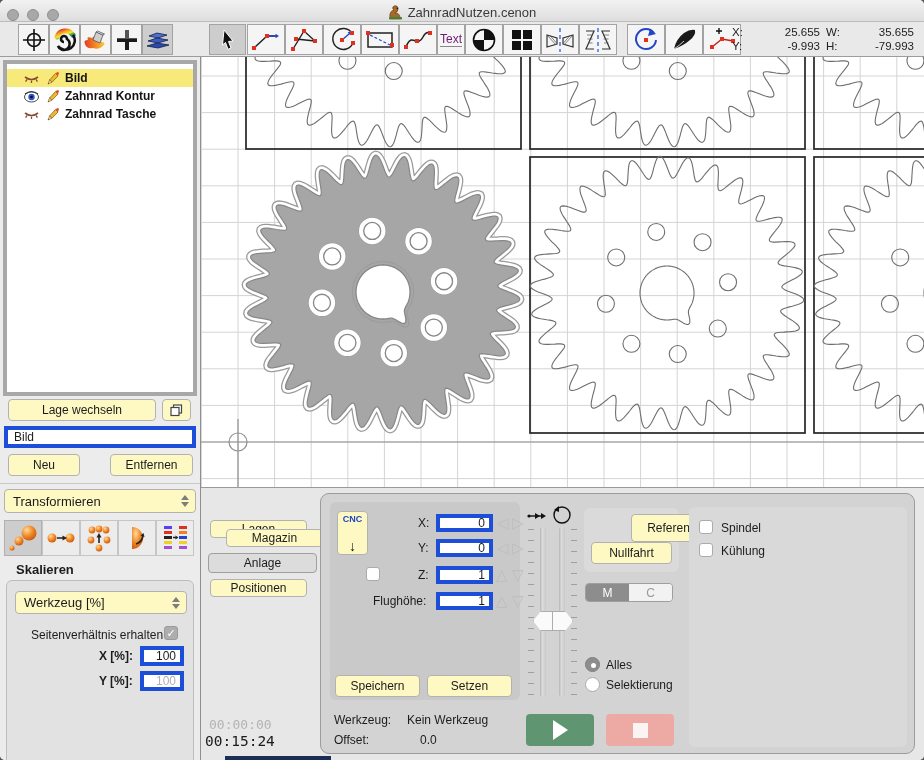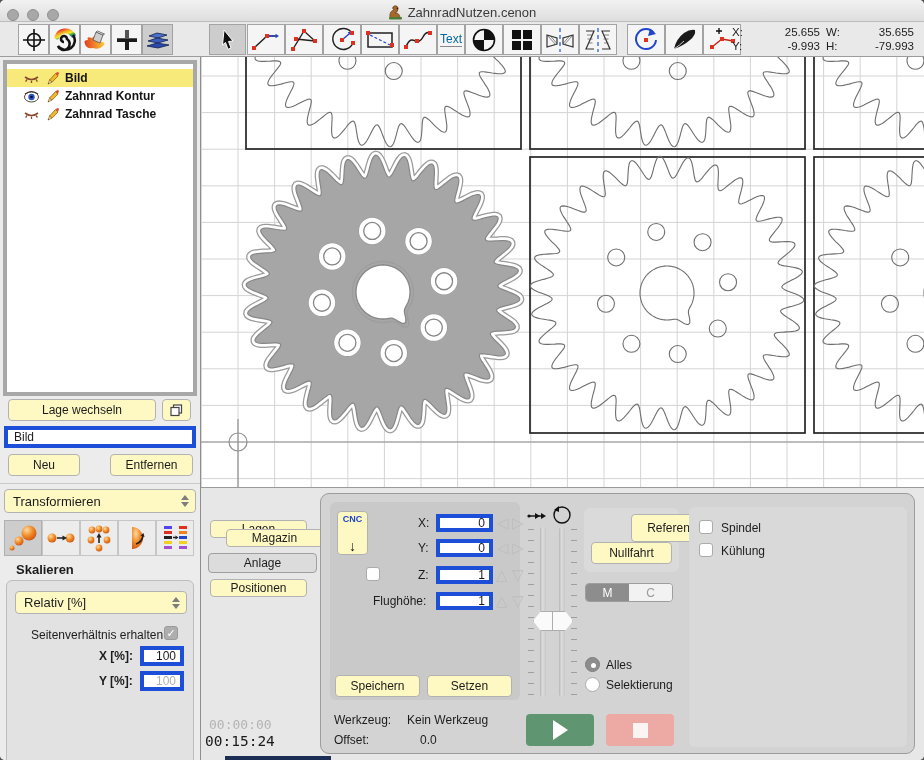--- a/index.html
+++ b/index.html
@@ -153,21 +153,21 @@
       <svg width="30" height="26" viewBox="0 0 30 26">
           <path d="M3 20 C9 4 14 22 20 10 Q23 4 27 6" stroke="#222" stroke-width="1.5" fill="none"></path>
           <g fill="#e03020">
             <rect x="1" y="18" width="4" height="4"></rect>
             <rect x="12" y="12" width="4" height="4"></rect>
             <rect x="25" y="4" width="4" height="4"></rect>
           </g>
         </svg>
     </div>
     <div class="b tbtn" style="left:438px;top:2px;width:28px;height:31px;">
-      <span style="font-size:12px;color:#0369a1;border-bottom:1px solid #888;text-align:center;">Text</span>
+      <span style="font-size:12px;color:#701a75;border-bottom:1px solid #888;text-align:center;">Text</span>
     </div>
     <div class="b tbtn" style="left:466px;top:2px;width:38px;height:31px;">
       <svg width="26" height="26" viewBox="0 0 26 26">
           <circle cx="13" cy="13" r="10.5" fill="none" stroke="#111" stroke-width="1.6"></circle>
           <path d="M13 13 L13 2.5 A10.5 10.5 0 0 1 23.5 13 Z" fill="#111"></path>
           <path d="M13 13 L13 23.5 A10.5 10.5 0 0 1 2.5 13 Z" fill="#111"></path>
         </svg>
     </div>
     <div class="b tbtn" style="left:504px;top:2px;width:38px;height:31px;">
       <svg width="22" height="22" viewBox="0 0 22 22">
@@ -371,21 +371,21 @@
           </g>
           <path d="M13 13.5 h3" stroke="#222" stroke-width="1.5"></path>
           <path d="M15.5 11.5 L18.5 13.5 L15.5 15.5Z" fill="#222"></path>
         </svg>
     </div>
 
     <div class="b" style="left:16px;top:505px;font-size:13px;font-weight:bold;">Skalieren</div>
 
     <div class="b" style="left:6px;top:523px;width:188px;height:228px;background:#e2e2e2;border:1px solid #bdbdbd;border-radius:6px;">
       <div class="b btn" style="left:8px;top:10px;width:172px;height:23px;justify-content:flex-start;padding-left:8px;font-size:13px;">
-        <span>Relativ [%]</span>
+        <span>Werkzeug [%]</span>
         <span class="chev">
             <i class="u"></i>
             <i class="d"></i>
           </span>
       </div>
       <span class="b lbl" style="left:24px;top:47px;">Seitenverhältnis erhalten</span>
       <div class="b chk on" style="left:157px;top:45px;">✓</div>
       <span class="b lbl" style="left:92px;top:68px;font-weight:bold;">X [%]:</span>
       <div class="b field num" style="left:133px;top:65px;width:44px;height:20px;">
           <span>100</span>

